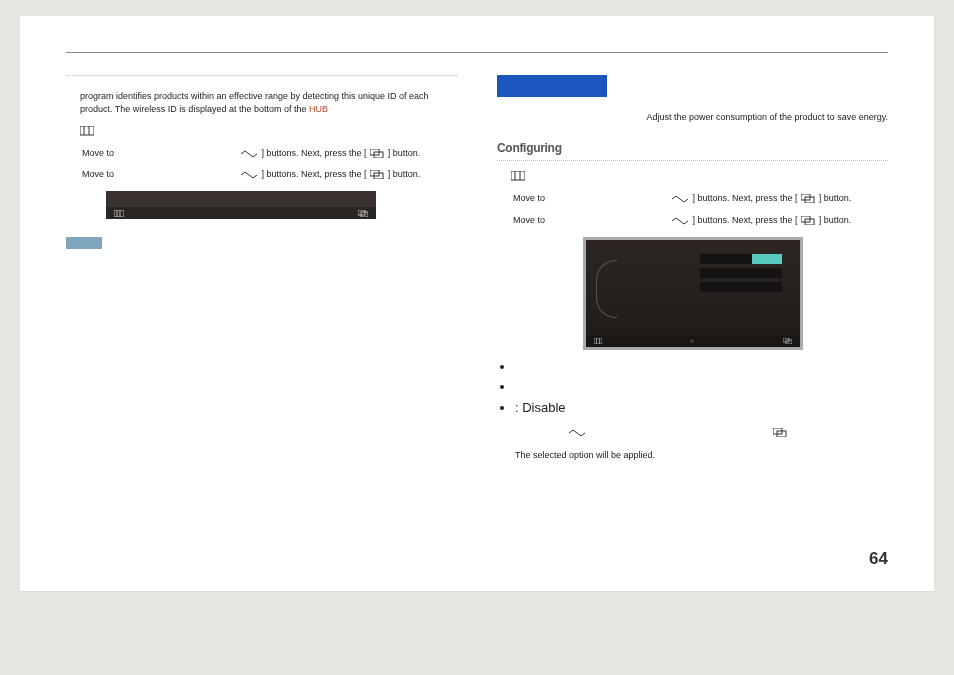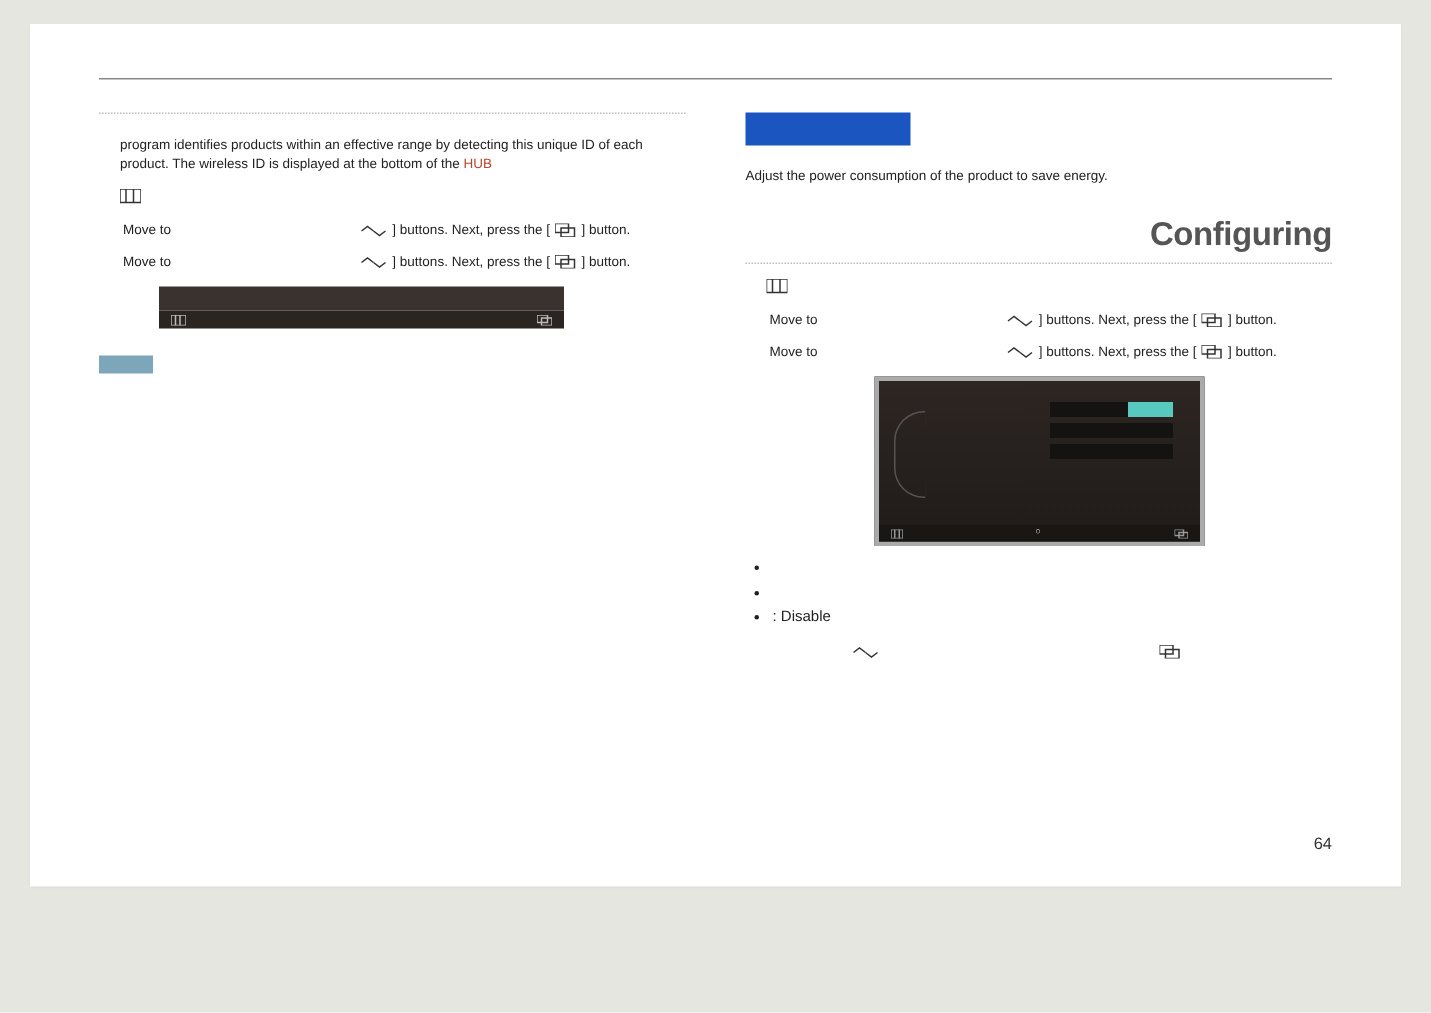--- a/index.html
+++ b/index.html
@@ -10,35 +10,35 @@
   .col { flex:1; min-width:0; font-size:9px; color:#222; line-height:1.45; }
   .dotted { border-bottom:1px dotted #bbb; margin-bottom:14px; }
   .step-head { font-size:9px; color:#333; margin:10px 0 6px 0; }
   .hub { color:#b6472e; }
   .svg-icon { display:inline-block; vertical-align:-2px; margin:0 1px; }
   .fbar { margin:10px auto 4px 40px; width:270px; }
   .fbar-fill { height:16px; background:#3a322f; }
   .fbar-strip { height:12px; background:#2b2522; display:flex; align-items:center; justify-content:space-between; padding:0 8px; color:#fff; font-size:7px; }
   .small-blue { display:inline-block; width:36px; height:12px; background:#7ea6bb; margin-top:14px; }
   .blue-block { width:110px; height:22px; background:#1b55bf; margin-bottom:14px; }
-  .h2 { font-size:22px; font-weight:700; color:#555; border-bottom:1px dotted #bbb; padding-bottom:3px; margin:16px 0 8px 0; letter-spacing:-0.3px;text-align:right; }
+  .h2 { font-size:12px; font-weight:700; color:#555; border-bottom:1px dotted #bbb; padding-bottom:3px; margin:16px 0 8px 0; letter-spacing:-0.3px; }
   .screenshot { width:220px; margin:10px auto 8px auto; background:#0d0c0b; border:3px solid #aaa; box-sizing:border-box; }
   .ss-body { height:96px; position:relative; background:linear-gradient(#2d2623,#211c1a); }
   .arc { position:absolute; left:10px; top:20px; width:20px; height:56px; border:1px solid #555; border-right:none; border-radius:20px 0 0 20px; }
   .panel { position:absolute; right:18px; top:14px; width:82px; }
   .prow { height:10px; margin-bottom:4px; background:#151311; display:flex; }
   .prow .lbl { width:52px; }
   .prow .val { flex:1; }
   .prow.hi .lbl { background:#151311; }
   .prow.hi .val { background:#58c9be; }
   .ss-foot { height:11px; background:#1a1614; display:flex; align-items:center; justify-content:space-between; padding:0 8px; color:#ddd; font-size:6px; }
   .bullets { margin:2px 0 6px 8px; padding:0; list-style:disc; }
-  .bullets li { font-size:10px; margin:2px 0 2px 10px; color:#222; }
+  .bullets li { font-size:13px; margin:2px 0 2px 10px; color:#222; }
   .apply { font-size:9px; margin:10px 0 2px 18px; }
-  .pagenum { position:absolute; right:46px; bottom:22px; font-size:11px; color:#333; }
+  .pagenum { position:absolute; right:46px; bottom:22px; font-size:17px; color:#333;font-weight:bold; }
   .intro { font-size:9px; color:#222; margin-bottom:10px; }
   .intro .hub { color:#b6472e; }
   .indent { margin-left:14px; }
   .icon-menu { display:inline-block; vertical-align:-1px; }
   .step-line { margin:8px 0 8px 16px; font-size:9px; } 
 </style>
 </head>
 <body>
 
 <div class="sheet">
@@ -105,21 +105,21 @@
                 <rect x="3" y="2" width="7" height="5" fill="none" stroke="#bbb"></rect>
               </svg>
        </div>
      </div>
 
      <span class="small-blue"></span>
    </div>
 
    <div class="col">
      <div class="blue-block"></div>
-     <p style="font-size:9px;color:#222;margin:4px 0 8px 0;">Adjust the power consumption of the product to save energy.</p>
+     <p style="font-size:9px;color:#222;margin:4px 0 8px 0;text-align:right;">Adjust the power consumption of the product to save energy.</p>
 
      <div class="h2">Configuring</div>
 
      <div class="step-head indent">
        <svg class="icon-menu" width="14" height="10">
               <rect x="0" y="0" width="14" height="9" fill="none" stroke="#333" stroke-width="1"></rect>
               <line x1="4" y1="0" x2="4" y2="9" stroke="#333"></line>
               <line x1="9" y1="0" x2="9" y2="9" stroke="#333"></line>
             </svg>
      </div>
@@ -197,18 +197,19 @@
               <polyline points="1,4 5,1 9,4" fill="none" stroke="#333"></polyline>
               <polyline points="9,4 13,7 17,4" fill="none" stroke="#333"></polyline>
             </svg>
        <span style="display:inline-block;width:180px"></span>
        <svg class="svg-icon" width="14" height="9">
               <rect x="0" y="0" width="9" height="6" fill="none" stroke="#333"></rect>
               <rect x="4" y="3" width="9" height="6" fill="none" stroke="#333"></rect>
             </svg>
      </div>
 
+     <p class="apply">The selected option will be applied.</p>
    </div>
   </div>
 
   <div class="pagenum">64</div>
  </div>
 </div>
 
 </body></html>

